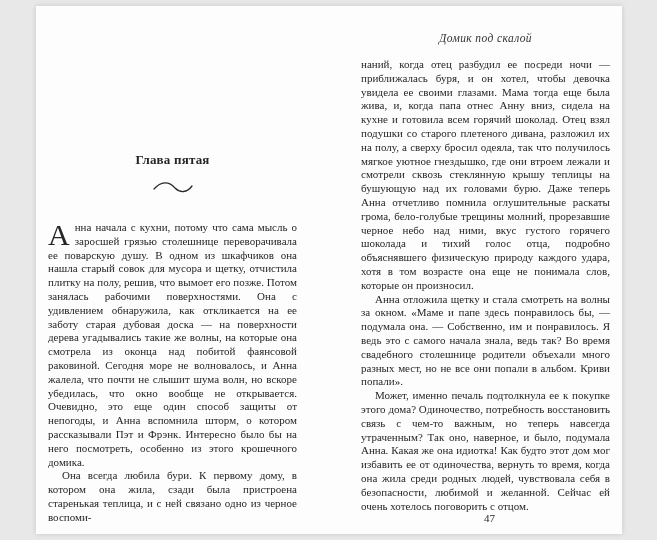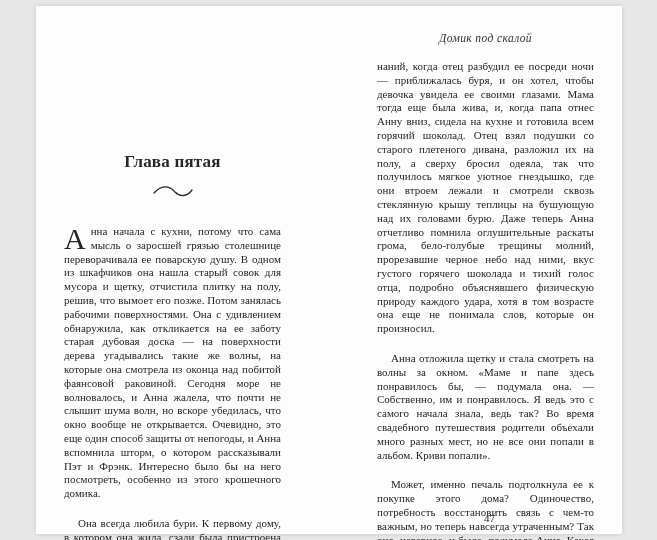--- a/index.html
+++ b/index.html
@@ -37,38 +37,38 @@
     font-size: 11.5px;
     letter-spacing: 0.4px;
     color: #333;
   }
   .chapter-head {
     margin-top: 146px;
     text-align: center;
   }
   .chapter-title {
     margin: 0;
-    font-size: 17px;
+    font-size: 13px;
     font-weight: bold;
     letter-spacing: 0.2px;
   }
   .ornament {
     margin-top: 13px;
     line-height: 0;
   }
   .body-text {
     text-align: justify;
     font-size: 11px;
     line-height: 13.8px;
     hyphens: auto;
     -webkit-hyphens: auto;
   }
   .page.left  .body-text { margin-top: 26px; }
   .page.right .body-text { margin-top: 14px; }
-  .body-text p { margin: 16px; }
+  .body-text p { margin: 0; }
   p.indent { text-indent: 14px; }
 
   .drop-cap {
     float: left;
     font-size: 30px;
     line-height: 25px;
     padding: 1px 5px 0 0;
   }
 
   .page-number {
@@ -97,19 +97,19 @@
     <div class="body-text">
       <p><span class="drop-cap">А</span><span>нна начала с кухни, потому что сама мысль о заросшей грязью столешнице переворачивала ее поварскую душу. В одном из шкафчиков она нашла старый совок для мусора и щетку, отчистила плитку на полу, решив, что вымоет его позже. Потом занялась рабочими поверхностями. Она с удивлением обнаружила, как откликается на ее заботу старая дубовая доска — на поверхности дерева угадывались такие же волны, на которые она смотрела из оконца над побитой фаянсовой раковиной. Сегодня море не волновалось, и Анна жалела, что почти не слышит шума волн, но вскоре убедилась, что окно вообще не открывается. Очевидно, это еще один способ защиты от непогоды, и Анна вспомнила шторм, о котором рассказывали Пэт и Фрэнк. Интересно было бы на него посмотреть, особенно из этого крошечного домика.</span></p>
       <p class="indent">Она всегда любила бури. К первому дому, в котором она жила, сзади была пристроена старенькая теплица, и с ней связано одно из черное воспоми-</p>
     </div>
   </div>
 
   <div class="page right">
     <div class="running-head">Домик под скалой</div>
     <div class="body-text">
       <p>наний, когда отец разбудил ее посреди ночи — приближалась буря, и он хотел, чтобы девочка увидела ее своими глазами. Мама тогда еще была жива, и, когда папа отнес Анну вниз, сидела на кухне и готовила всем горячий шоколад. Отец взял подушки со старого плетеного дивана, разложил их на полу, а сверху бросил одеяла, так что получилось мягкое уютное гнездышко, где они втроем лежали и смотрели сквозь стеклянную крышу теплицы на бушующую над их головами бурю. Даже теперь Анна отчетливо помнила оглушительные раскаты грома, бело-голубые трещины молний, прорезавшие черное небо над ними, вкус густого горячего шоколада и тихий голос отца, подробно объяснявшего физическую природу каждого удара, хотя в том возрасте она еще не понимала слов, которые он произносил.</p>
-      <p class="indent">Анна отложила щетку и стала смотреть на волны за окном. «Маме и папе здесь понравилось бы, — подумала она. — Собственно, им и понравилось. Я ведь это с самого начала знала, ведь так? Во время свадебного путешествия родители объехали много разных мест, но не все они попали в альбом. Криви попали».</p>
+      <p class="indent">Анна отложила щетку и стала смотреть на волны за окном. «Маме и папе здесь понравилось бы, — подумала она. — Собственно, им и понравилось. Я ведь это с самого начала знала, ведь так? Во время свадебного столешнице родители объехали много разных мест, но не все они попали в альбом. Криви попали».</p>
       <p class="indent">Может, именно печаль подтолкнула ее к покупке этого дома? Одиночество, потребность восстановить связь с чем-то важным, но теперь навсегда утраченным? Так оно, наверное, и было, подумала Анна. Какая же она идиотка! Как будто этот дом мог избавить ее от одиночества, вернуть то время, когда она жила среди родных людей, чувствовала себя в безопасности, любимой и желанной. Сейчас ей очень хотелось поговорить с отцом.</p>
     </div>
     <div class="page-number">47</div>
   </div>
 
 </div>
 
 </body></html>

